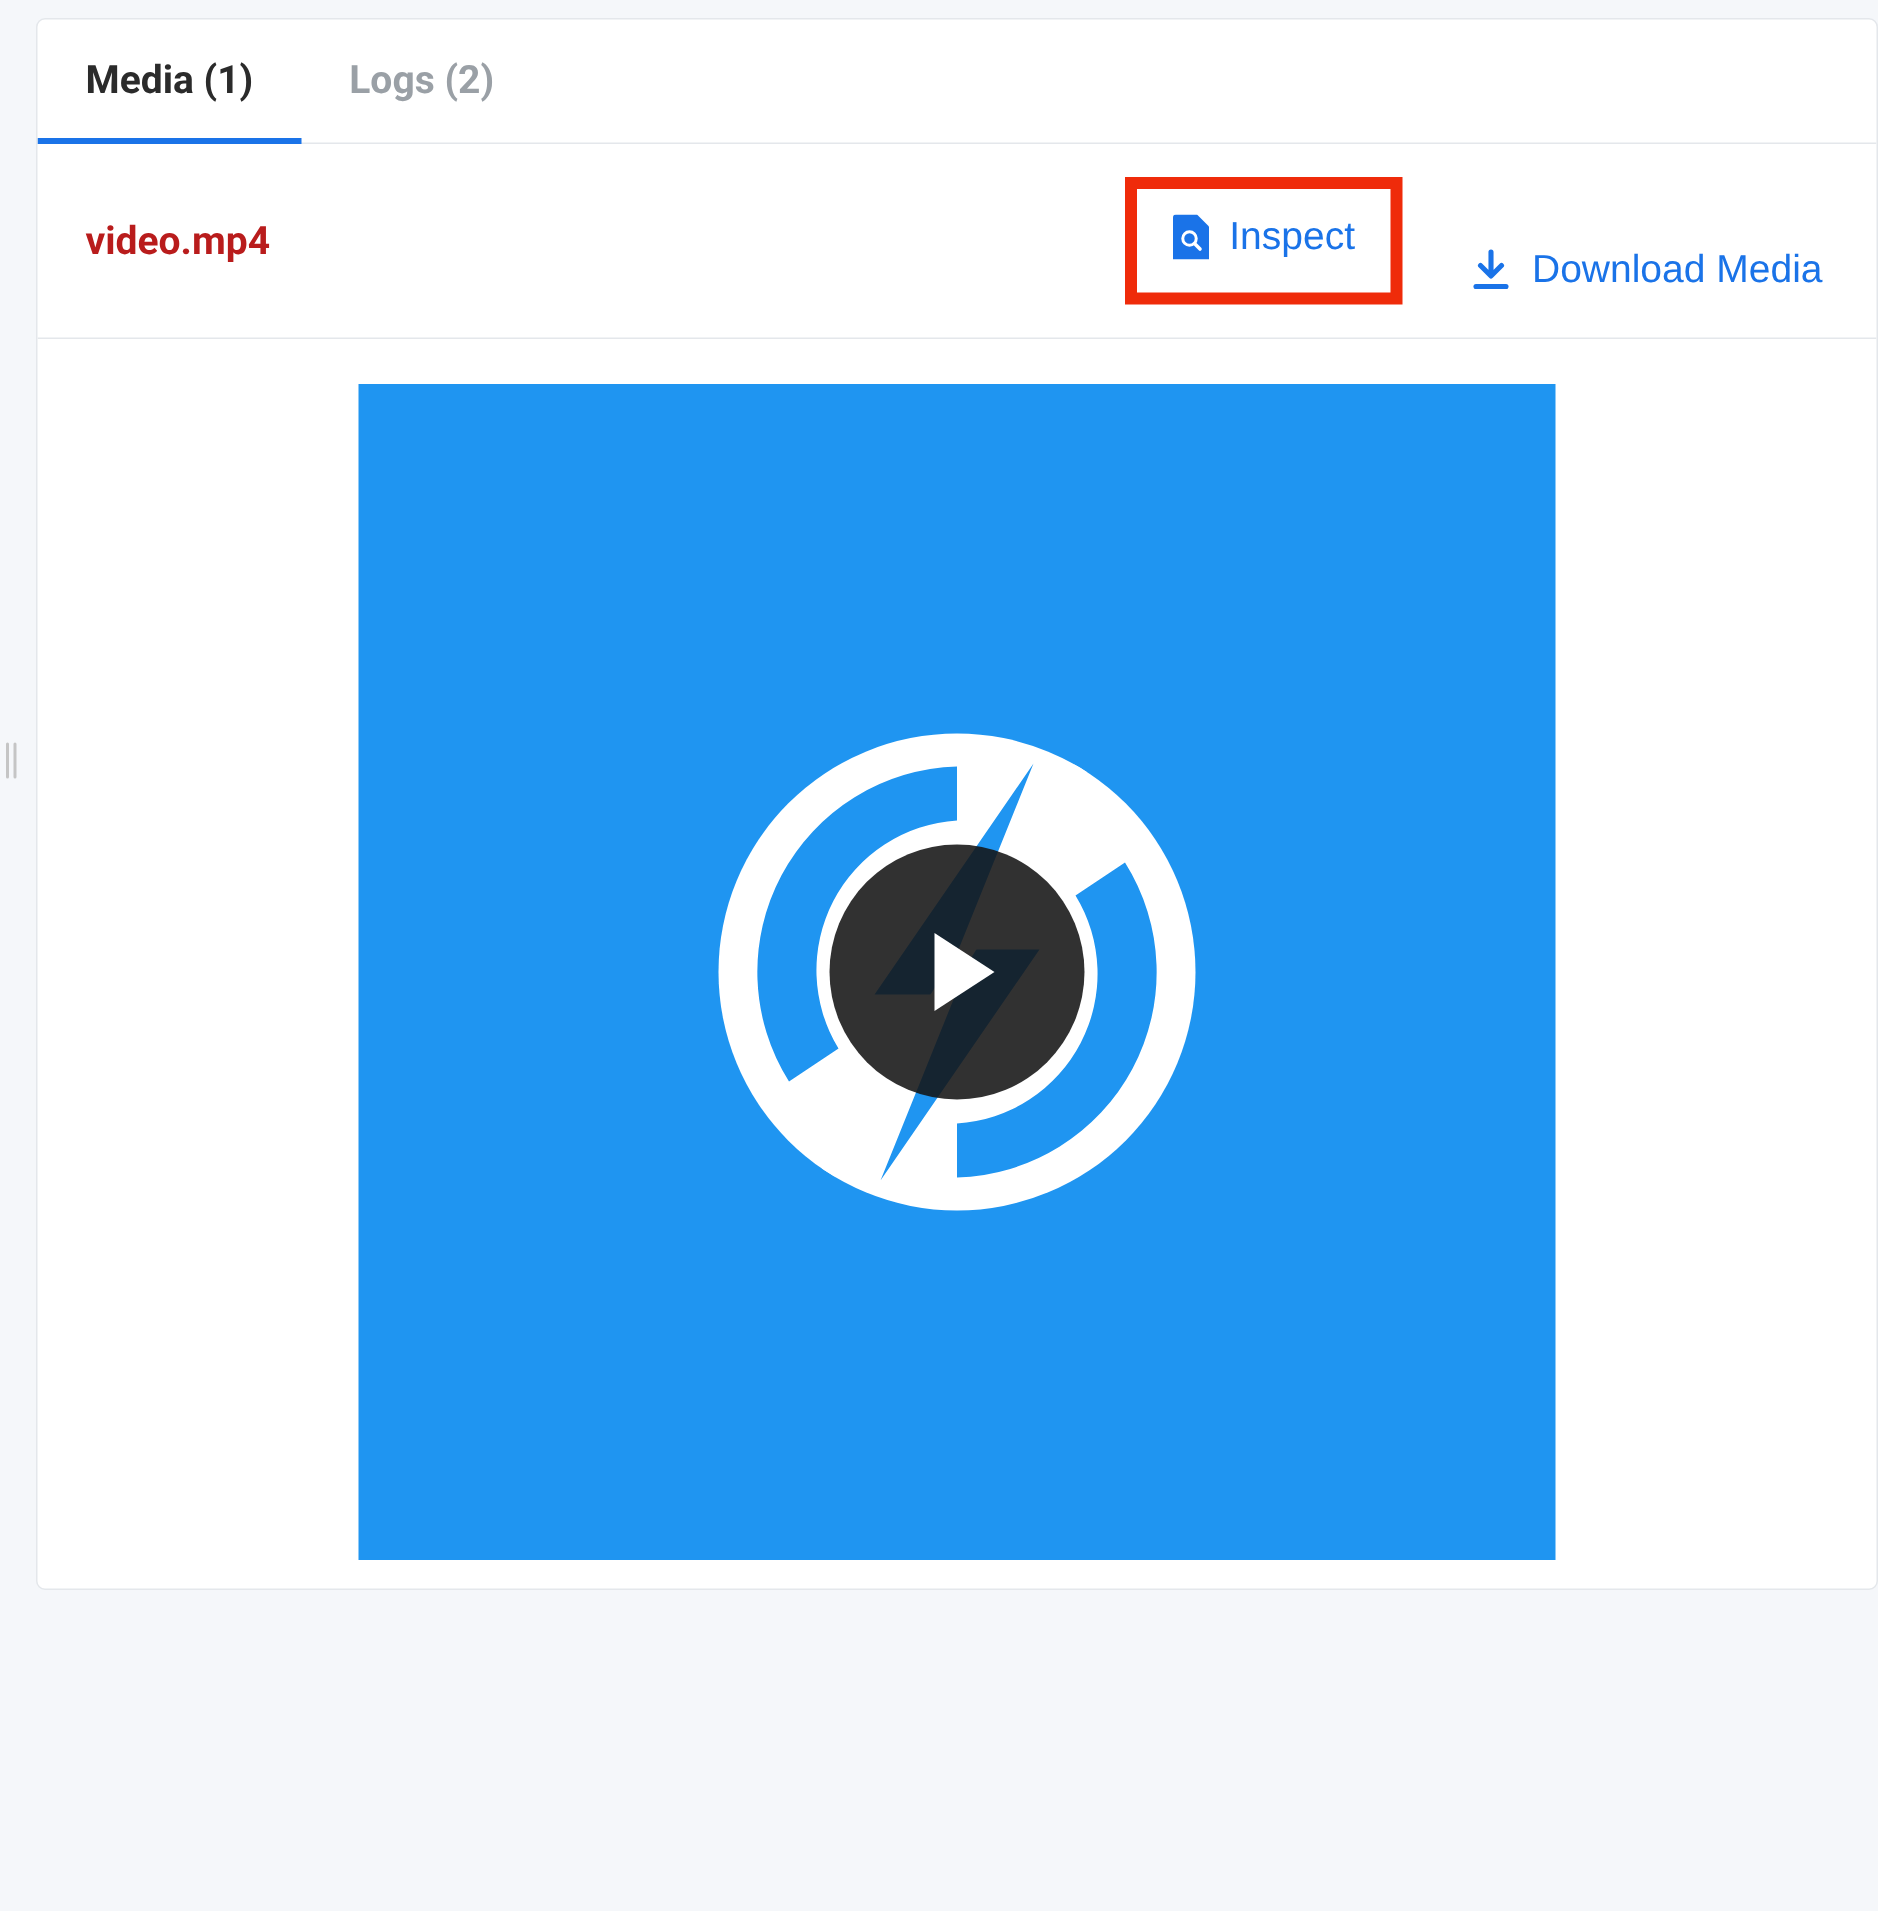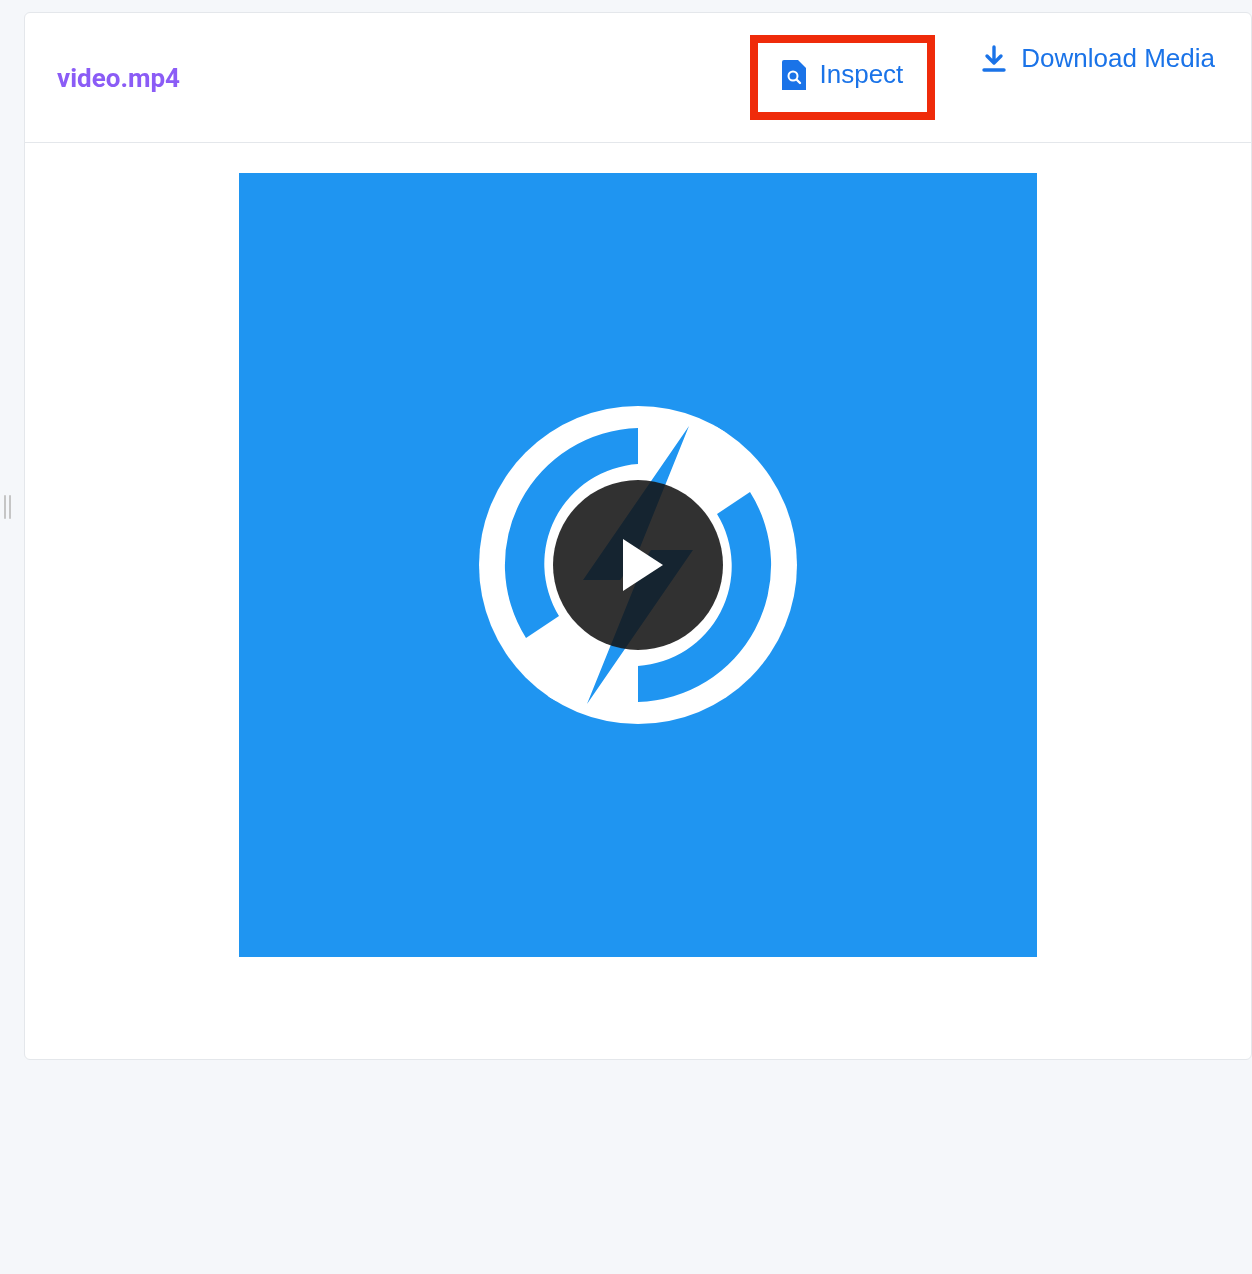--- a/index.html
+++ b/index.html
@@ -62,25 +62,25 @@
     .file-row {
       display: flex;
       align-items: center;
       justify-content: space-between;
       padding: 22px 32px 22px 32px;
       border-bottom: 1px solid #e4e7eb;
     }
     .filename {
       font-size: 26px;
       font-weight: 700;
-      color: #8b5cf6;
+      color: #b91c1c;
     }
     .actions {
       display: flex;
-      align-items: flex-start;
+      align-items: flex-end;
       gap: 42px;
     }
     .action-btn {
       display: flex;
       align-items: center;
       gap: 14px;
       font-size: 26px;
       font-weight: 500;
       color: #1a73e8;
       background: none;
@@ -145,20 +145,28 @@
 </head>
 <body>
 
 <div class="drag-handle">
   <span></span>
     <span></span>
 </div>
 
 <div class="panel">
 
+  <div class="tabs">
+    <div class="tab active">
+      <span>Media (1)</span>
+    </div>
+    <div class="tab">
+      <span>Logs (2)</span>
+    </div>
+  </div>
 
   <div class="file-row">
     <div class="filename">video.mp4</div>
 
     <div class="actions">
       <div class="highlight-box">
         <button class="action-btn">
           <span class="icon">
             <svg width="24" height="30" viewBox="0 0 24 30">
               <path d="M2 0 L16 0 L24 8 L24 30 L0 30 L0 2 Q0 0 2 0 Z" fill="#1a73e8"></path>

